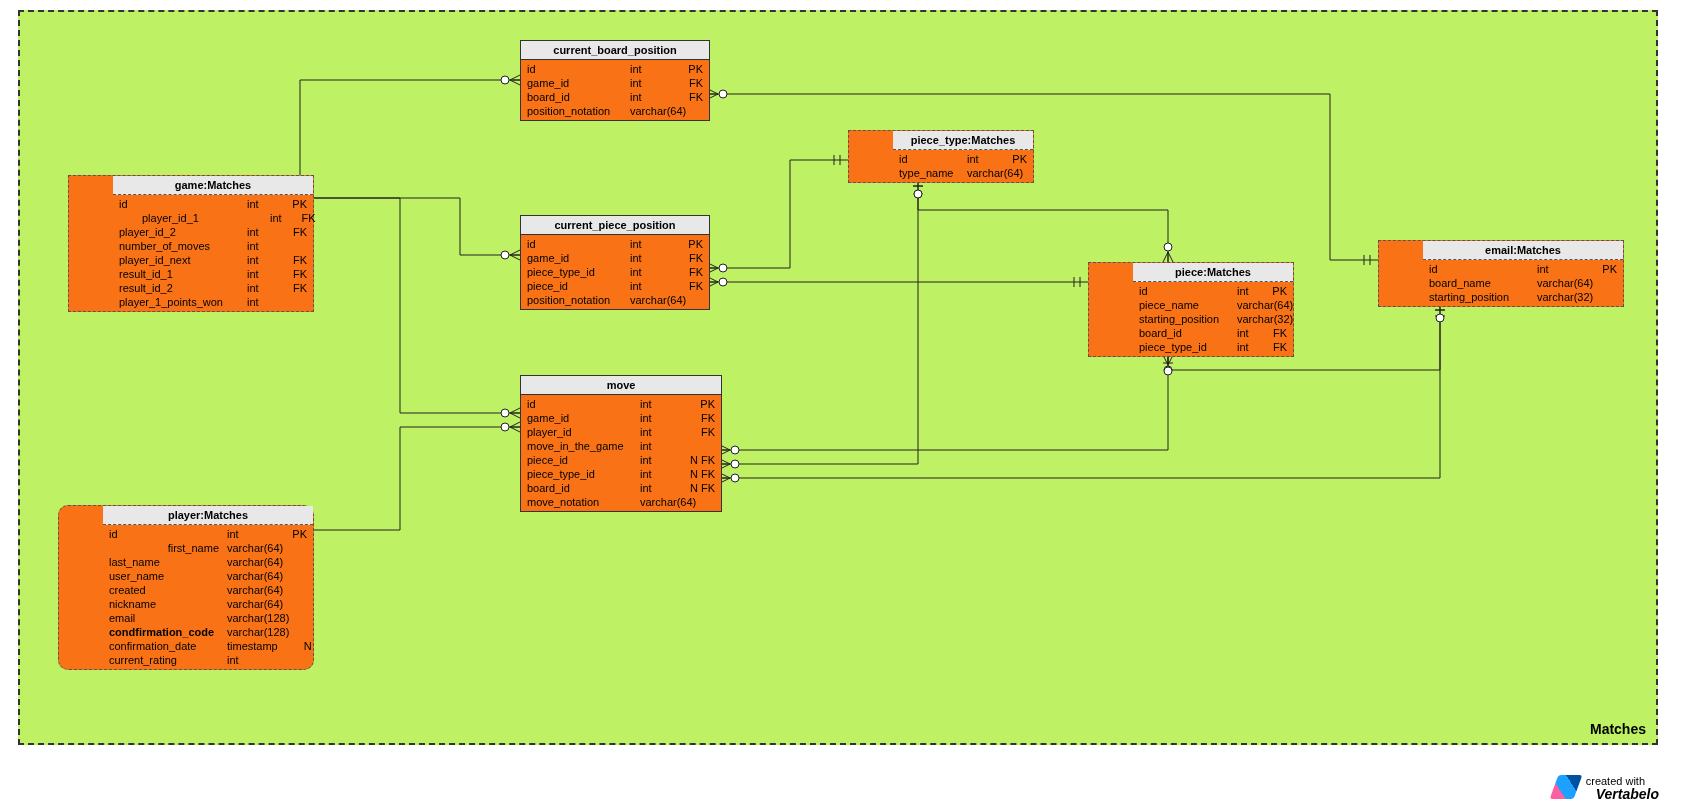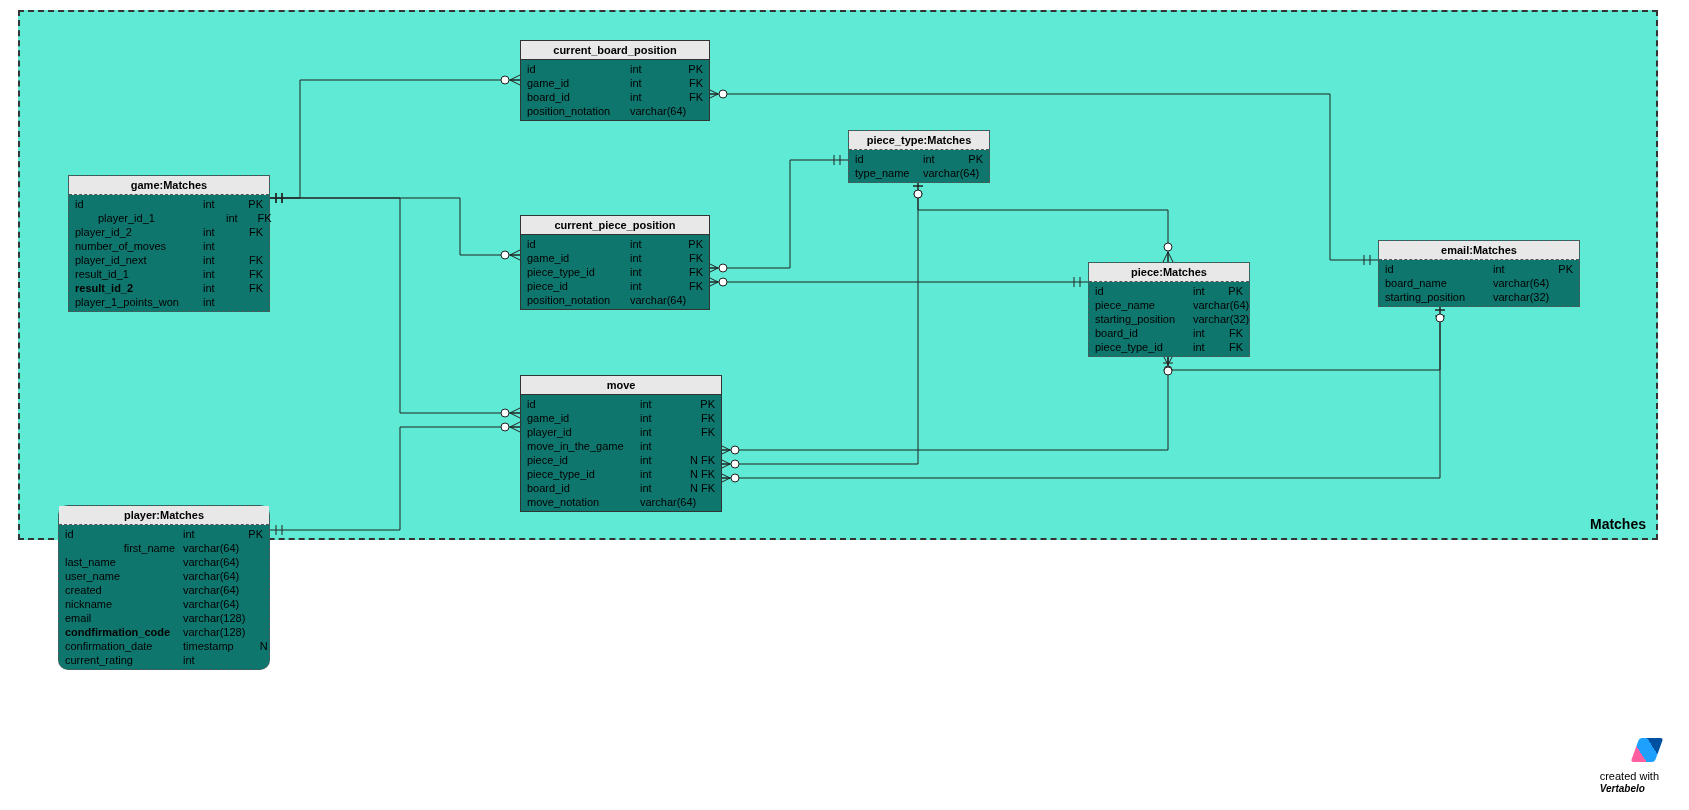--- a/index.html
+++ b/index.html
@@ -13,47 +13,47 @@
     position: relative;
     width: 1689px;
     height: 810px;
     background: #fff;
   }
   .matches-box {
     position: absolute;
     left: 18px;
     top: 10px;
     width: 1640px;
-    height: 530px;
+    height: 735px;
     border: 2px dashed #333;
-    background: #5eead4;
+    background: #bef264;
     box-sizing: border-box;
   }
   .matches-label {
     position: absolute;
     right: 10px;
     bottom: 6px;
     font-weight: bold;
     font-size: 14px;
   }
   .entity {
     position: absolute;
-    background: #0f766e;
+    background: #f97316;
     border: 1px solid #333;
     font-size: 11px;
   }
   .entity-header {
     background: #e8e8e8;
     border-bottom: 1px solid #333;
     text-align: center;
     font-weight: bold;
     padding: 3px 4px;
   }
   .ref .entity-header { border-bottom: 1px dashed #555; }
-  .ref { border: 1px dashed #555; }
+  .ref { border: 1px dashed #555; padding-left: 44px; }
   .entity-body { padding: 2px 0; }
   .row {
     display: flex;
     padding: 0 6px;
     line-height: 14px;
     white-space: nowrap;
   }
   .col-name { flex: 0 0 auto; min-width: 90px; padding-right: 8px; }
   .col-type { flex: 1 1 auto; padding-right: 6px; }
   .col-key  { flex: 0 0 auto; text-align: right; min-width: 28px; }
@@ -65,34 +65,33 @@
   }
   svg.lines path, svg.lines line, svg.lines circle {
     stroke: #222;
     stroke-width: 1;
     fill: none;
   }
   svg.lines circle { fill: #fff; }
   .credits {
     position: absolute;
     right: 30px;
-    bottom: 16px;
+    bottom: 8px;
     display: flex;
-    align-items: flex-end;
+    align-items: flex-start;
     gap: 8px;
-    flex-direction: column;
   }
   .credits .logo {
     width: 24px; height: 24px;
     background: linear-gradient(45deg,#ff5ea1 0 33%, #1ea0ff 33% 66%, #0050a0 66% 100%);
     transform: skewX(-20deg);
     border-radius: 3px;
   }
   .credits .txt { font-size: 11px; line-height: 1.1; }
-  .credits .txt b { font-size: 10px; font-style: italic; }
+  .credits .txt b { font-size: 14px; font-style: italic; margin-left: 10px; }
 </style>
 </head>
 <body>
 
 <div class="canvas">
   <div class="matches-box">
     <span class="matches-label">Matches</span>
   </div>
 
   <svg class="lines" id="rel-svg">
@@ -258,21 +257,21 @@
             <span class="col-name" style="min-width: 120px;">player_id_next</span>
             <span class="col-type">int</span>
             <span class="col-key">FK</span>
           </div>
           <div class="row">
             <span class="col-name" style="min-width: 120px;">result_id_1</span>
             <span class="col-type">int</span>
             <span class="col-key">FK</span>
           </div>
           <div class="row">
-            <span class="col-name" style="min-width: 120px; font-weight: bold;">result_id_2</span>
+            <span class="col-name" style="min-width: 120px;">result_id_2</span>
             <span class="col-type">int</span>
             <span class="col-key">FK</span>
           </div>
           <div class="row">
             <span class="col-name" style="min-width: 120px;">player_1_points_won</span>
             <span class="col-type">int</span>
             <span class="col-key"></span>
           </div>
         </div>
       </div>

